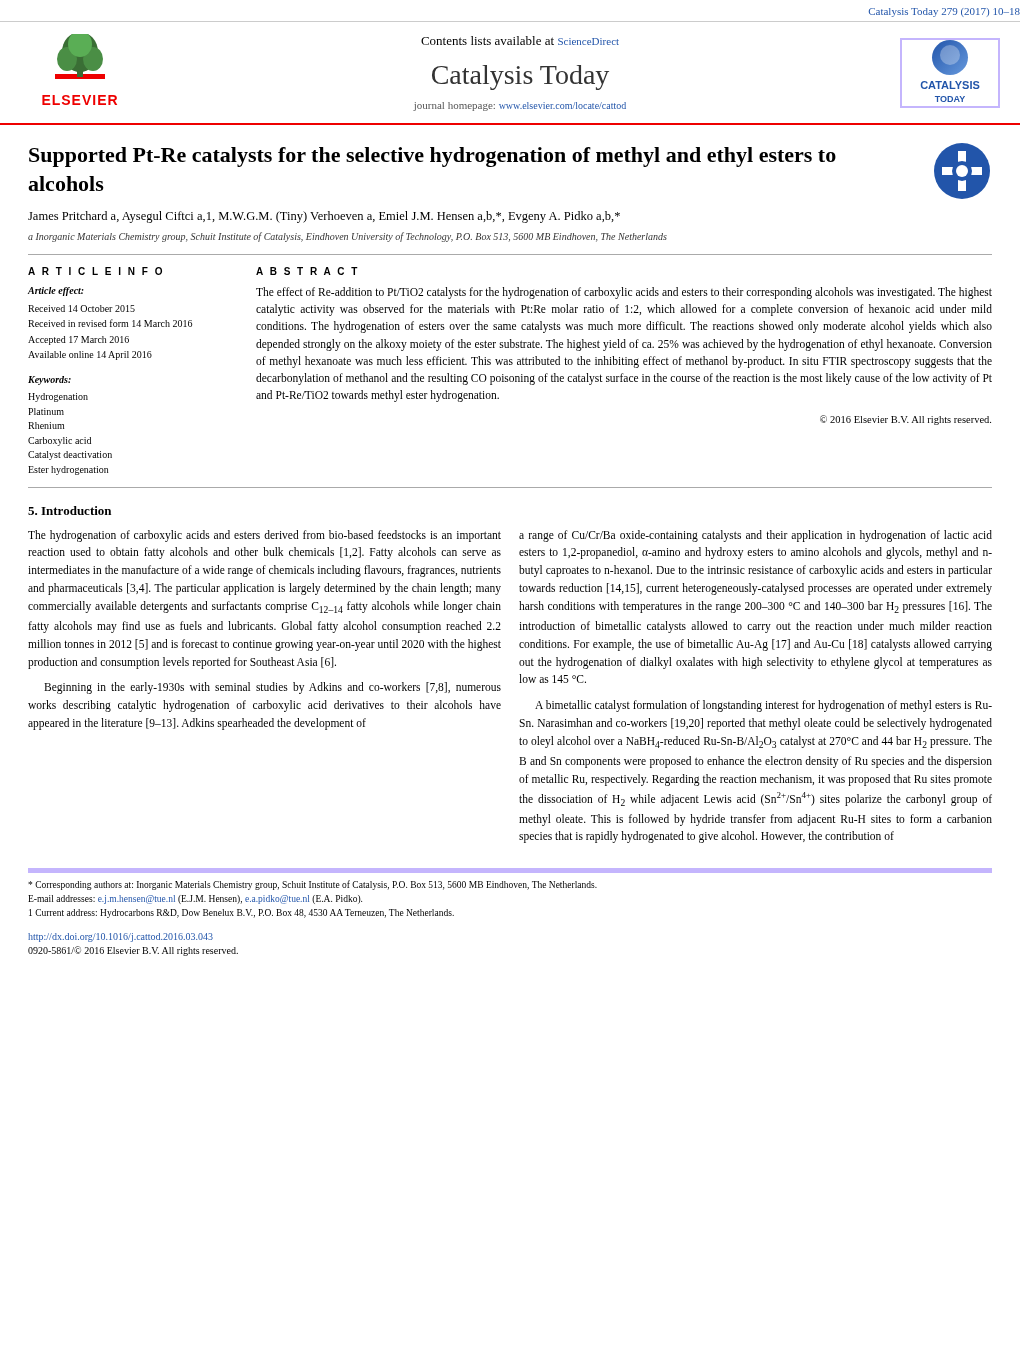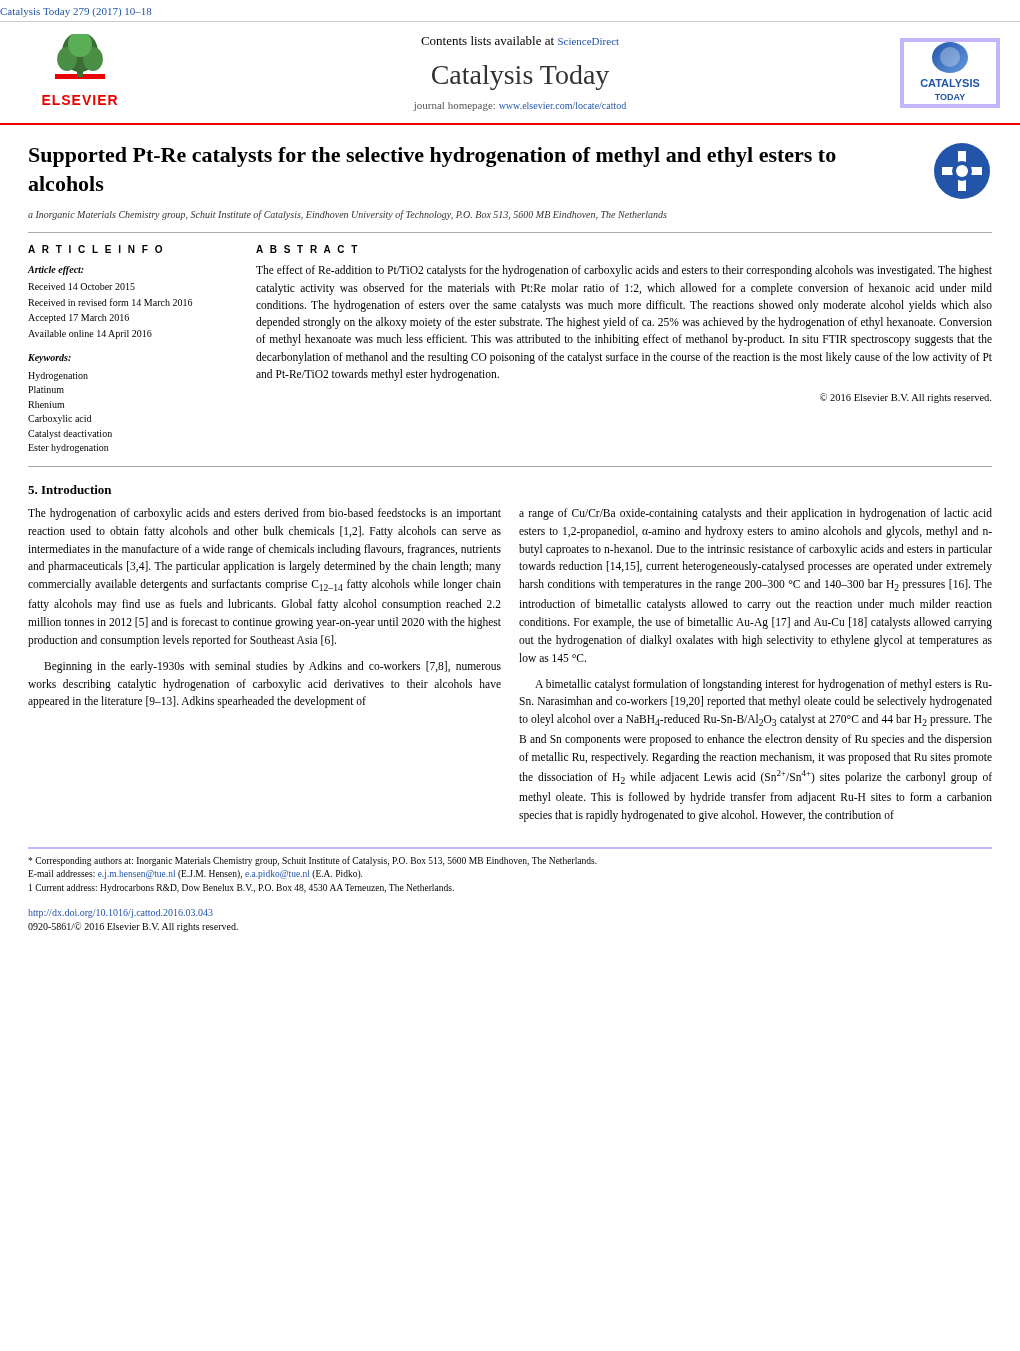--- a/index.html
+++ b/index.html
@@ -11,21 +11,21 @@
       min-height: 1351px;
       font-size: 13px;
       line-height: 1.4;
     }
     .page-wrapper {
       width: 1020px;
       padding: 0;
     }
     
     .top-bar {
-      text-align: left;
+      text-align: right;
       font-size: 11px;
       color: #2255aa;
       padding: 4px 0 2px;
       border-bottom: 1px solid #ccc;
     }
     
     .journal-header {
       display: flex;
       align-items: center;
       justify-content: space-between;
@@ -69,21 +69,21 @@
       font-size: 11px;
       color: #555;
     }
     .homepage-link {
       color: #2255aa;
       font-size: 10px;
     }
     .catalysis-logo-box {
       width: 100px;
       height: 70px;
-      border: 4px solid #c4b5fd;
+      border: 2px solid #c4b5fd;
       display: flex;
       flex-direction: column;
       align-items: center;
       justify-content: center;
       font-family: Arial, sans-serif;
       font-size: 11px;
       color: #2255aa;
       font-weight: bold;
     }
     .catalysis-logo-icon {
@@ -233,21 +233,21 @@
       text-indent: 16px;
     }
     .body-paragraph:first-child {
       text-indent: 0;
     }
     .inline-link {
       color: #2255aa;
     }
     
     .footnotes-area {
-      border-top: 2px solid #c4b5fd;
+      border-top: 5px solid #c4b5fd;
       padding-top: 6px;
       margin-top: 14px;
       font-size: 9.5px;
       line-height: 1.45;
       color: #000;
     }
     .doi-line {
       font-size: 10px;
       color: #2255aa;
       margin-top: 10px;
@@ -308,20 +308,23 @@
       
       <svg class="crossmark" viewBox="0 0 60 60">
         <circle cx="30" cy="30" r="28" fill="#2255aa"></circle>
         <rect x="26" y="10" width="8" height="40" fill="white"></rect>
         <rect x="10" y="26" width="40" height="8" fill="white"></rect>
         <circle cx="30" cy="30" r="10" fill="#2255aa"></circle>
         <circle cx="30" cy="30" r="6" fill="white"></circle>
       </svg>
     </div>
 
+    <div class="authors-line">
+      <span>James Pritchard a, Aysegul Ciftci a,1, M.W.G.M. (Tiny) Verhoeven a, Emiel J.M. Hensen a,b,*, Evgeny A. Pidko a,b,*</span>
+    </div>
 
     <div class="affiliations">a Inorganic Materials Chemistry group, Schuit Institute of Catalysis, Eindhoven University of Technology, P.O. Box 513, 5600 MB Eindhoven, The Netherlands</div>
 
     <hr class="separator-line">
 
     <div class="two-col">
 
       <div class="left-col">
         <div class="section-heading">A R T I C L E   I N F O</div>
         <div class="article-history-label">Article effect:</div>

